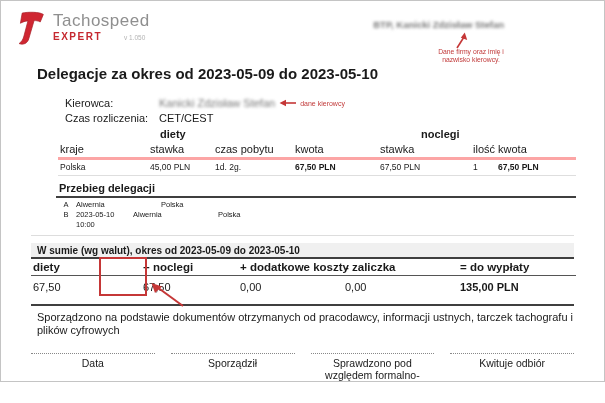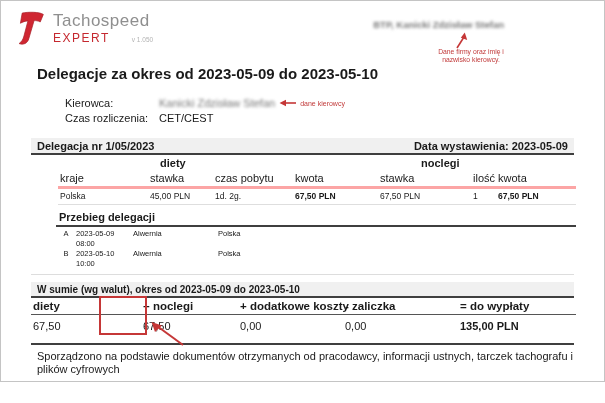--- a/index.html
+++ b/index.html
@@ -8,21 +8,21 @@
     position:relative; width:605px; height:382px;
     border:1px solid #c4c4c4; background:#fff; overflow:hidden;
     font-family:"Liberation Sans", sans-serif; color:#1a1a1a;
   }
   
   .header { position:relative; height:52px; }
   .logo-row { display:flex; align-items:flex-start; padding:10px 0 0 15px; }
   .logo-text { margin-left:7px; }
   .brand-name { font-size:17px; color:#8f8f8f; letter-spacing:.5px; line-height:19px; }
   .brand-sub { display:flex; align-items:baseline; margin-top:1px; }
-  .brand-edition { font-size:12px; font-weight:normal; color:#c5282f; letter-spacing:1.5px; }
+  .brand-edition { font-size:10px; font-weight:bold; color:#c5282f; letter-spacing:1.5px; }
   .brand-version { font-size:6.5px; color:#b3b3b3; margin-left:22px; }
   .redacted { color:#787878; filter:blur(1.4px); user-select:none; }
   .hdr-redacted { position:absolute; top:18px; right:100px; font-size:9.5px; font-weight:bold; }
   .hdr-note { position:absolute; top:47px; left:424px; width:92px; text-align:center;
               font-size:6.8px; line-height:7.5px; color:#c13a3a; }
   .hdr-arrow { position:absolute; top:31px; left:452px; }
   
   .title { margin:12px 30px 0 36px; font-size:15px; font-weight:bold; }
   .info { margin:14px 30px 0 36px; font-size:11px; }
   .info-row { display:flex; line-height:15px; align-items:center;padding-left:28px; }
@@ -120,24 +120,20 @@
         </svg>
       </span>
       <span class="driver-note">dane kierowcy</span>
     </div>
     <div class="info-row">
       <span class="info-label">Czas rozliczenia:</span>
       <span class="info-value">CET/CEST</span>
     </div>
   </div>
 
-  <div class="bar bar1">
-    <span>Delegacja nr 1/05/2023</span>
-    <span>Data wystawienia: 2023-05-09</span>
-  </div>
 
   <table class="dtable">
     <colgroup>
       <col style="width:90px">
         <col style="width:65px">
         <col style="width:80px">
       <col style="width:85px">
         <col style="width:93px">
         <col style="width:25px">
         <col style="width:80px">
@@ -167,21 +163,20 @@
       <td class="num b">67,50 PLN</td>
     </tr>
   </tbody>
     </table>
 
   <div class="course">
     <div class="course-title">Przebieg delegacji</div>
     <div class="course-rows">
       <div class="course-row">
         <span class="c-point">A</span>
-        <span class="c-dt">2023-05-09 08:00</span>
         <span class="c-place">Alwernia</span>
         <span class="c-country">Polska</span>
       </div>
       <div class="course-row">
         <span class="c-point">B</span>
         <span class="c-dt">2023-05-10 10:00</span>
         <span class="c-place">Alwernia</span>
         <span class="c-country">Polska</span>
       </div>
     </div>

